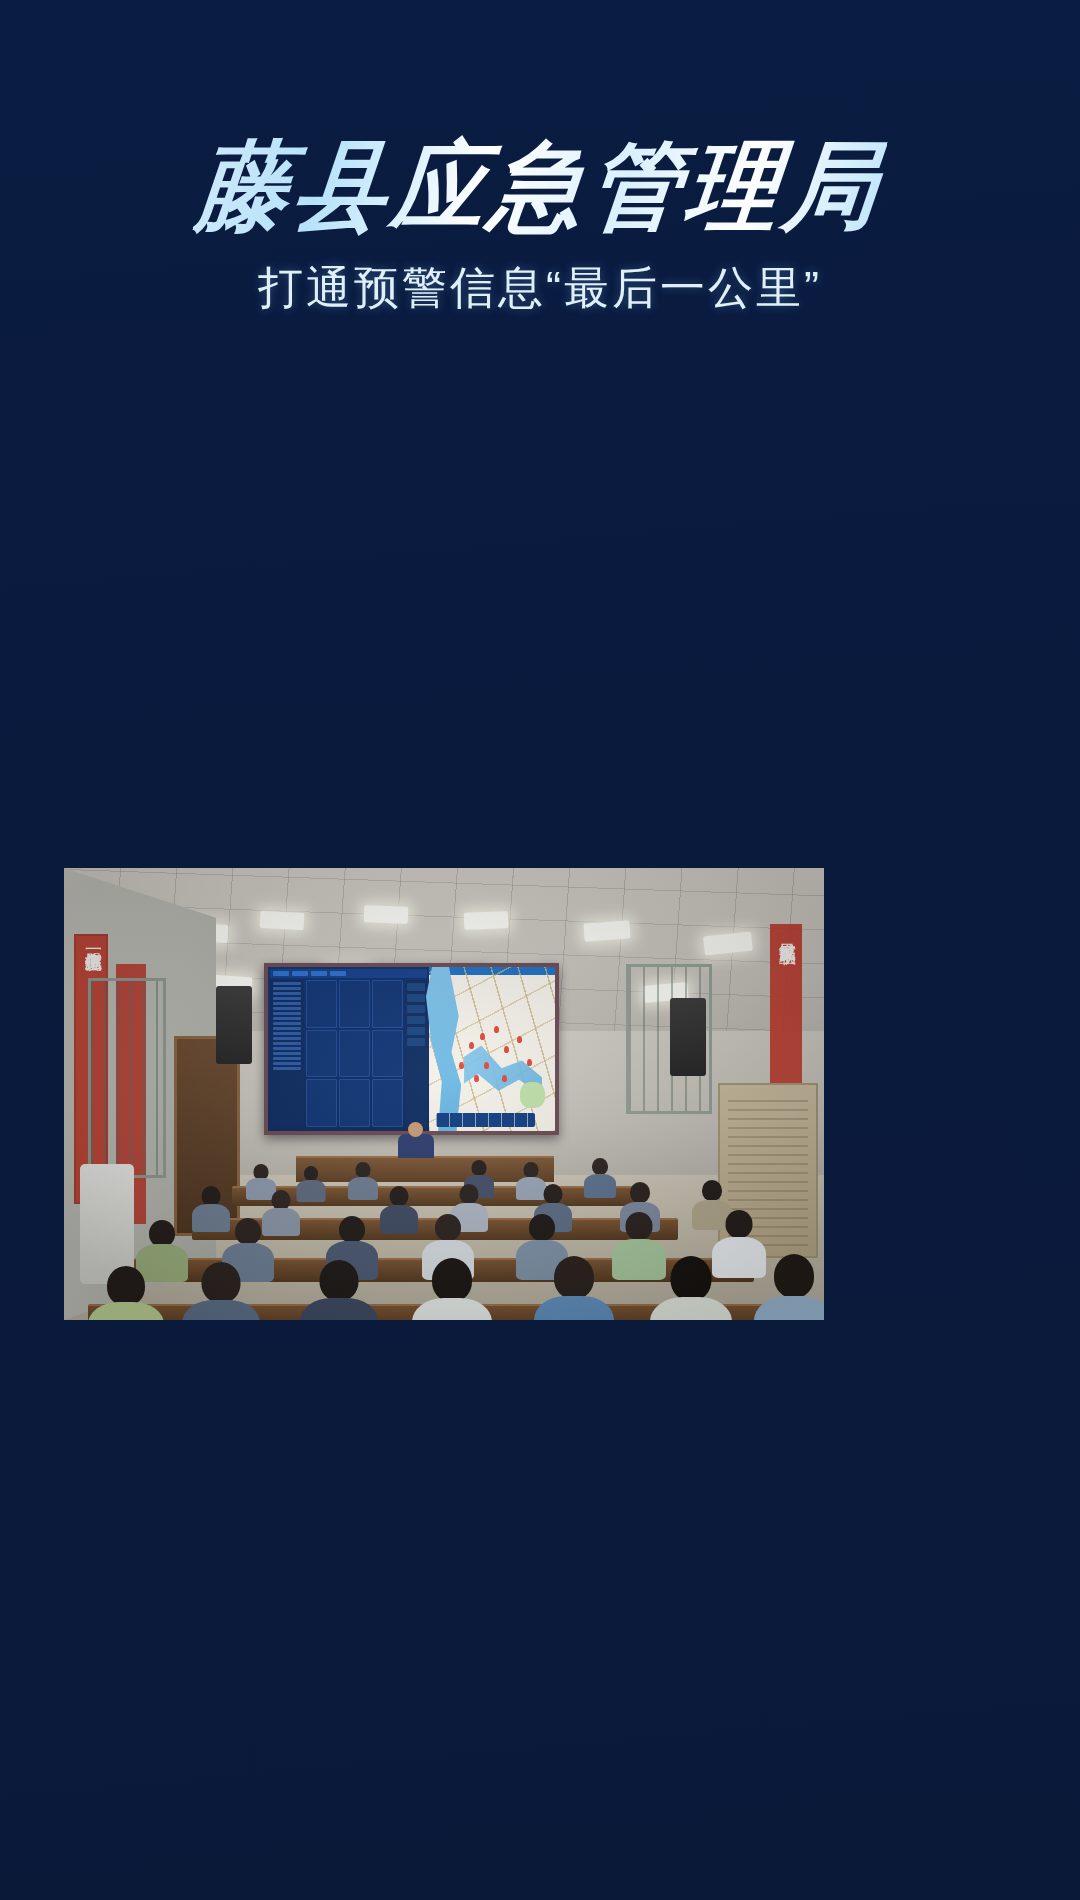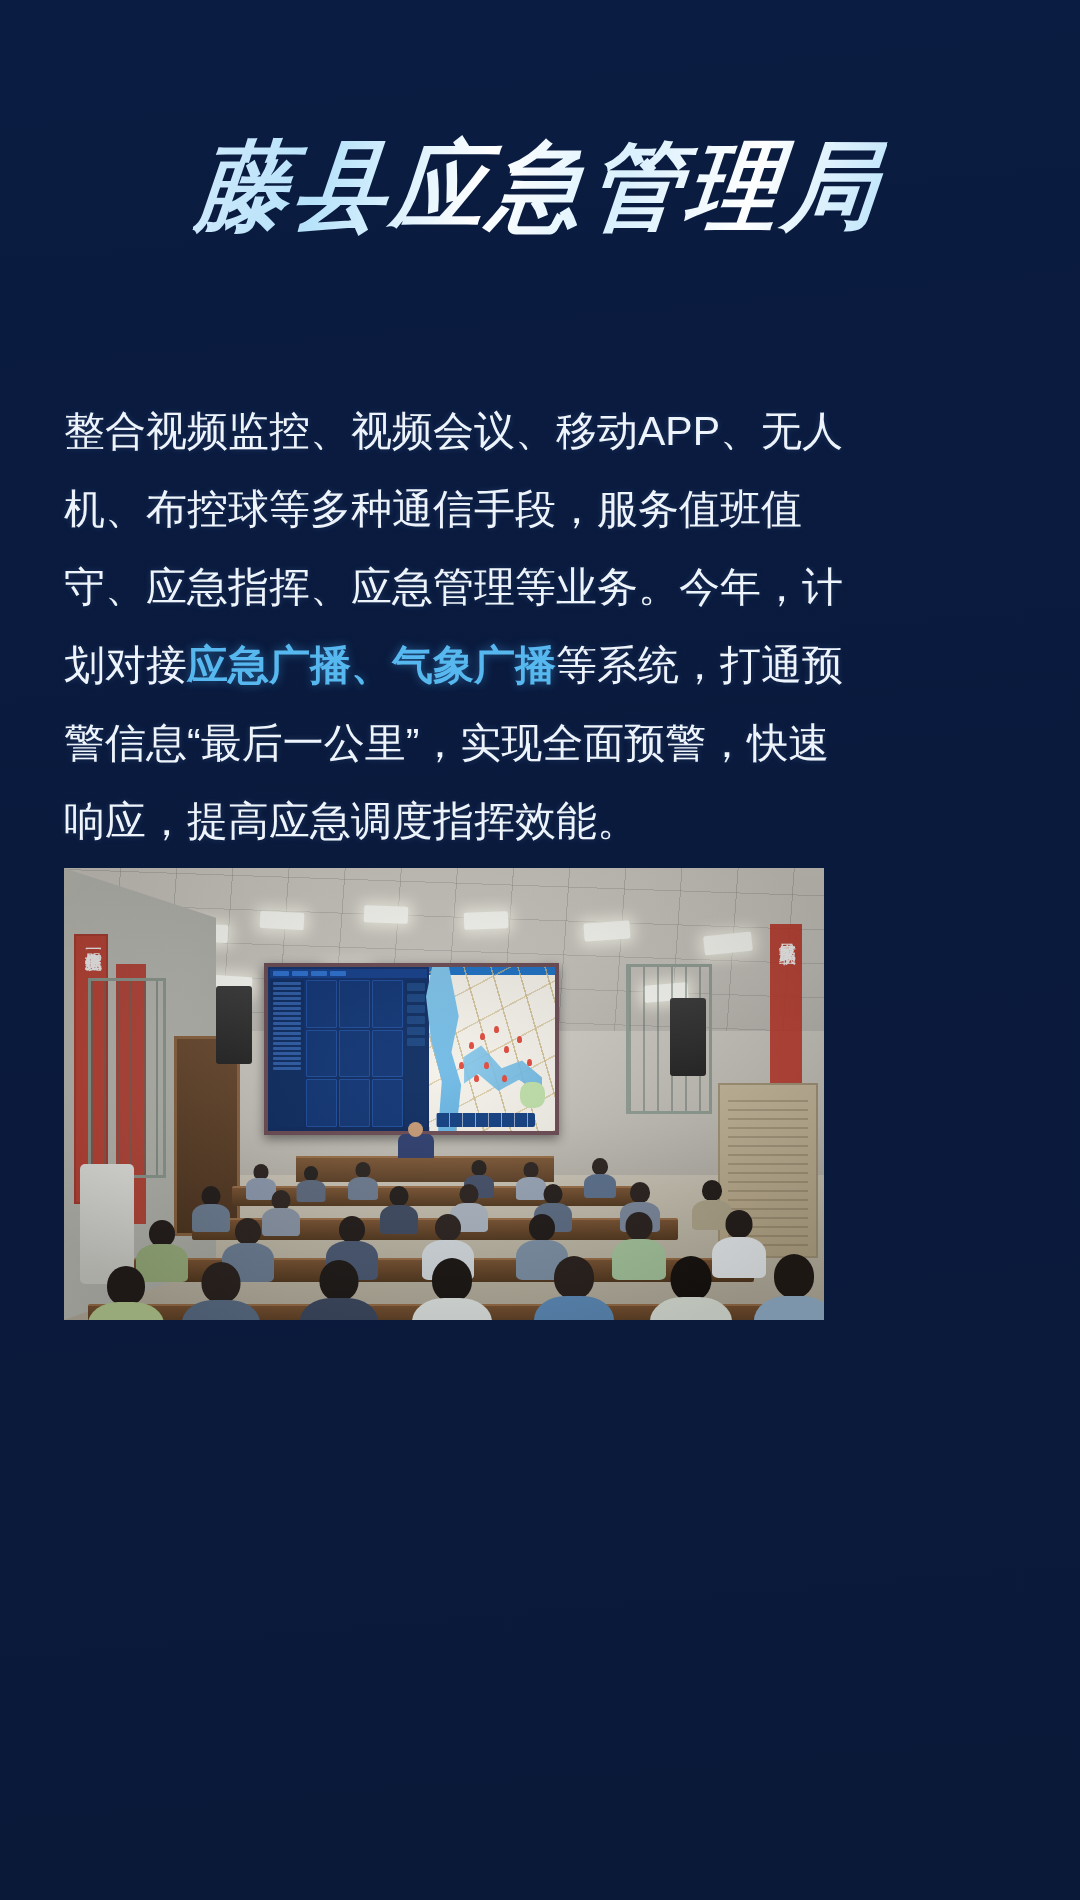--- a/index.html
+++ b/index.html
@@ -267,24 +267,22 @@
 </style>
 </head>
 <body>
 
 <div class="poster">
 
   <div class="title-wrap">
     <div class="title">藤县应急管理局</div>
   </div>
 
-
-  <div class="body-copy">
-    <span>整合视频监控、视频会议、移动APP、无人机、布控球等多种通信手段，服务值班值守、应急指挥、应急管理等业务。今年，计划对接</span><span class="hl">应急广播、气象广播</span><span>等系统，打通预警信息“最后一公里”，实现全面预警，快速响应，提高应急调度指挥效能。</span>
-  </div>
+  <div class="subtitle">打通预警信息“最后一公里”</div>
+
 
   <div class="photo">
     <div class="photo-inner">
 
       <div class="ceiling">
         <div class="ceiling-grid"></div>
         <div class="clight" style="left:118px;top:56px;width:46px;height:18px;transform:rotate(3deg)"></div>
         <div class="clight" style="left:196px;top:44px;width:44px;height:17px;transform:rotate(3deg)"></div>
         <div class="clight" style="left:300px;top:38px;width:44px;height:17px;transform:rotate(2deg)"></div>
         <div class="clight" style="left:400px;top:44px;width:44px;height:17px;transform:rotate(-2deg)"></div>

